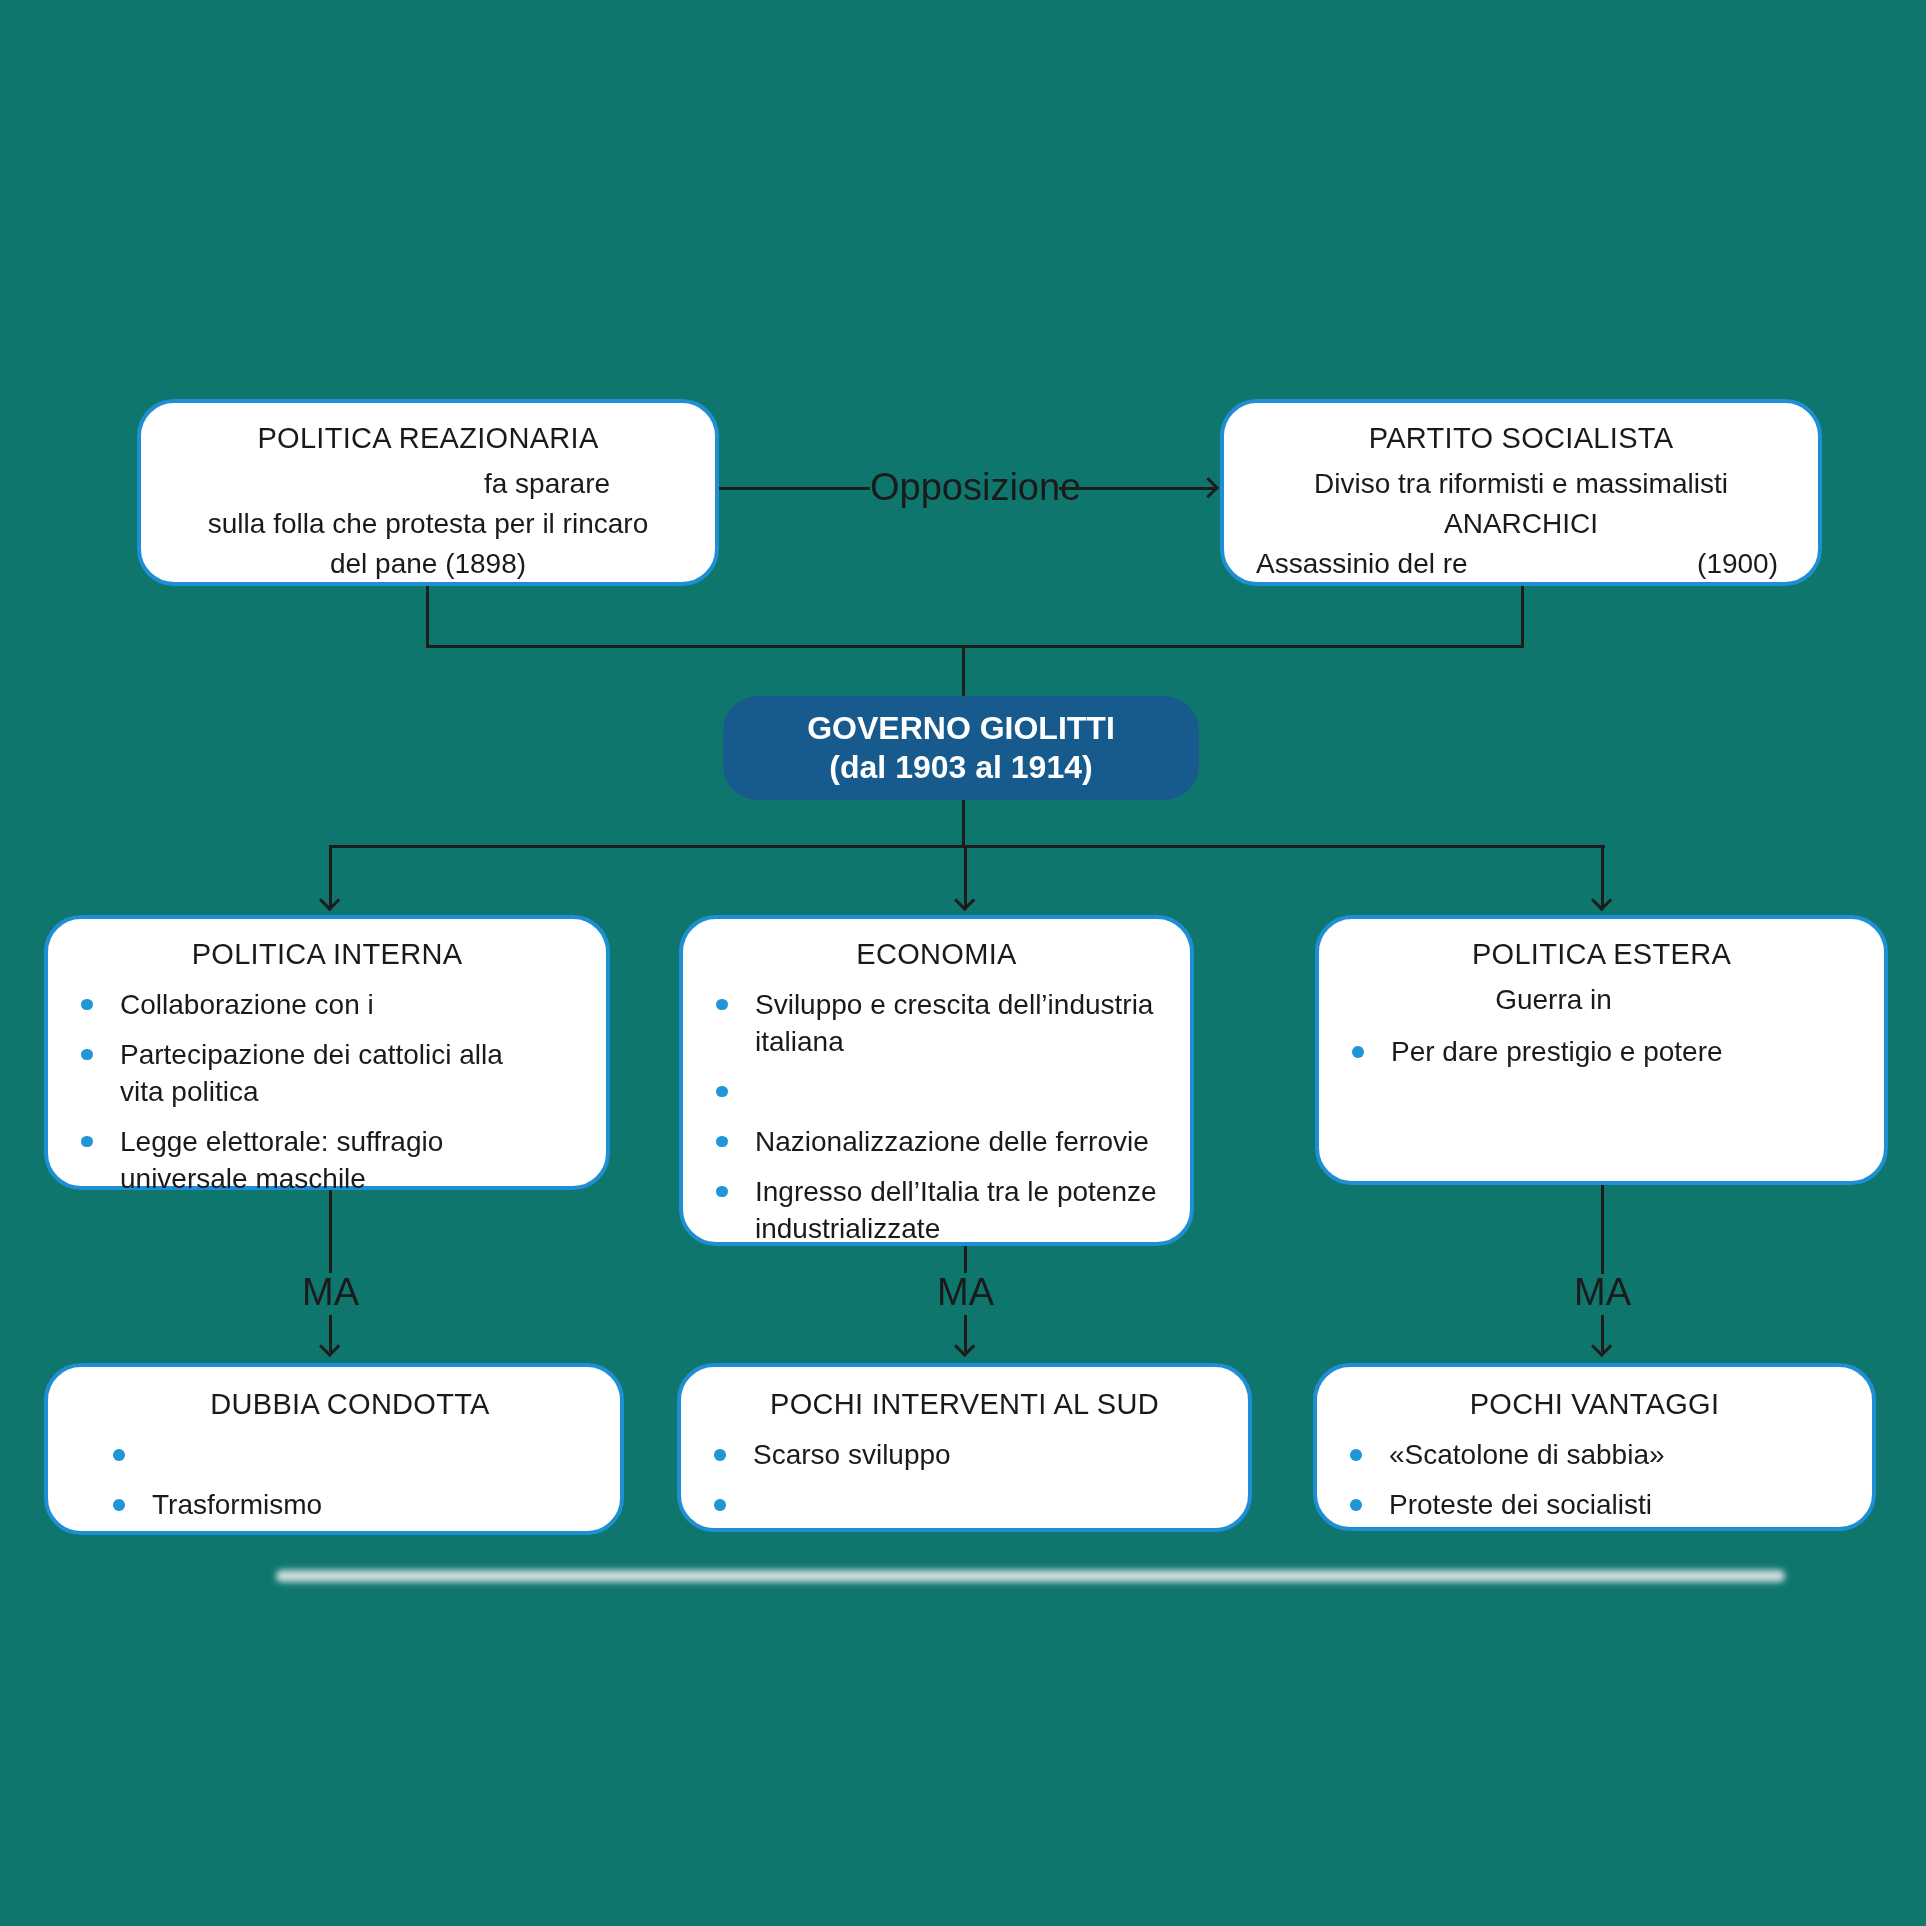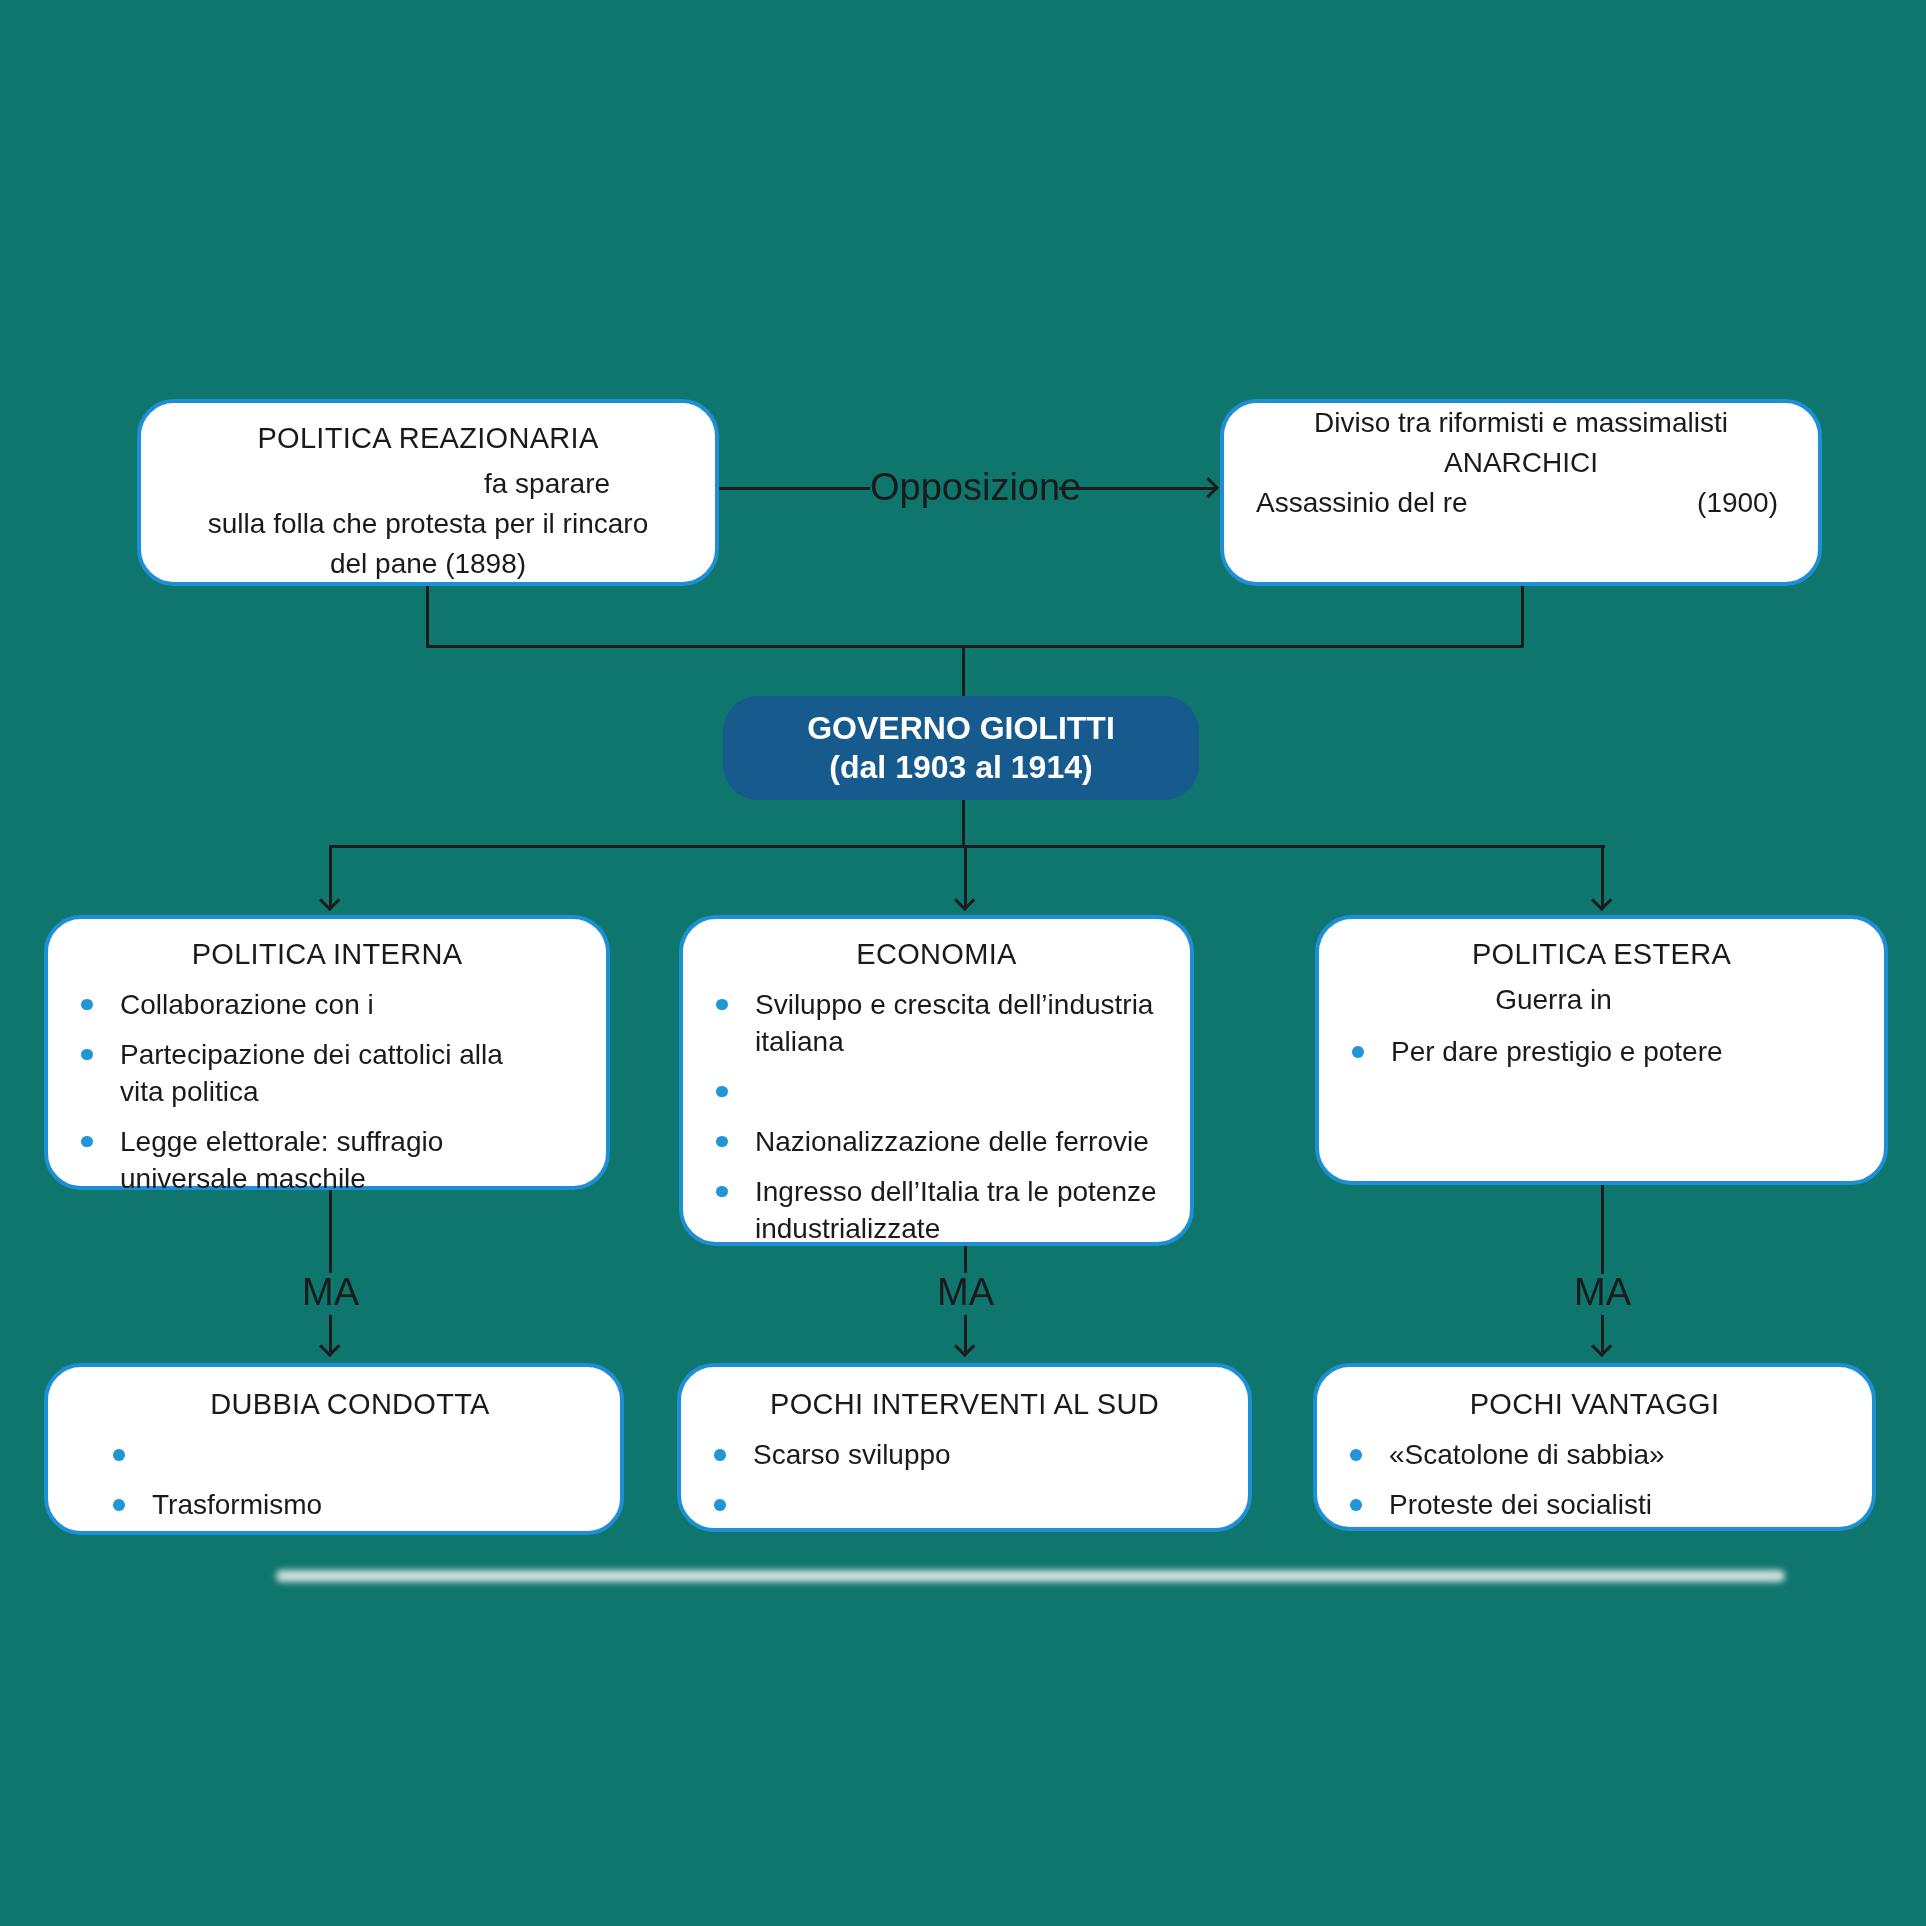--- a/index.html
+++ b/index.html
@@ -61,20 +61,21 @@
     <div class="tline">sulla folla che protesta per il rincaro</div>
     <div class="tline">del pane (1898)</div>
   </div>
 
   <div class="hline" style="left:719px;top:487px;width:151px;"></div>
   <div class="linklabel" style="left:870px;top:471px;width:189px;">Opposizione</div>
   <div class="hline" style="left:1059px;top:487px;width:159px;"></div>
   <div class="chev right" style="left:1201px;top:480px;"></div>
 
   <div class="box" style="left:1220px;top:399px;width:602px;height:187px;">
+    <div class="title">PARTITO SOCIALISTA</div>
     <div class="tline">Diviso tra riformisti e massimalisti</div>
     <div class="tline">ANARCHICI</div>
     <div class="split-line">
       <span>Assassinio del re</span>
       <span>(1900)</span>
     </div>
   </div>
 
   <div class="vline" style="left:426px;top:586px;height:62px;"></div>
   <div class="vline" style="left:1521px;top:586px;height:62px;"></div>

